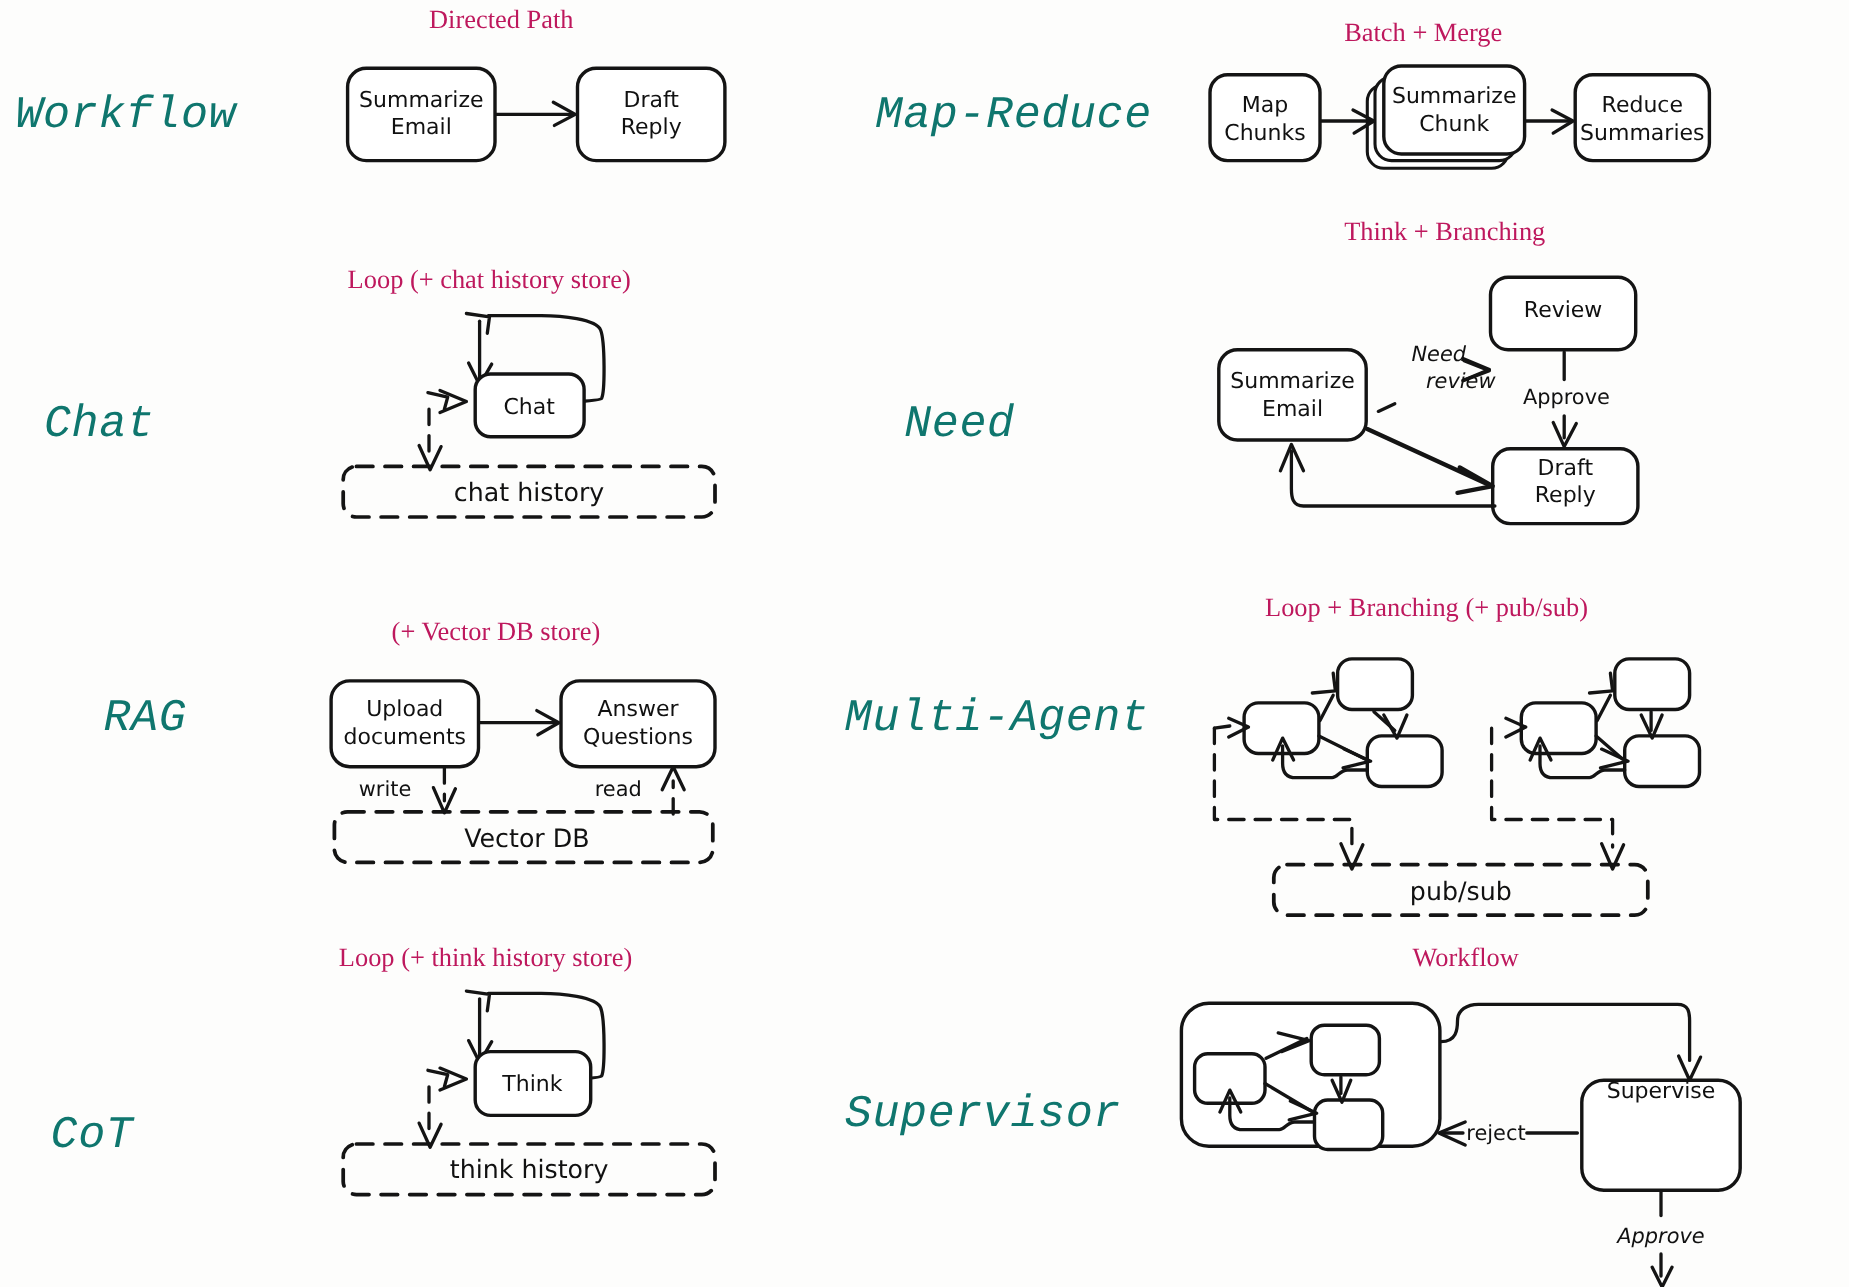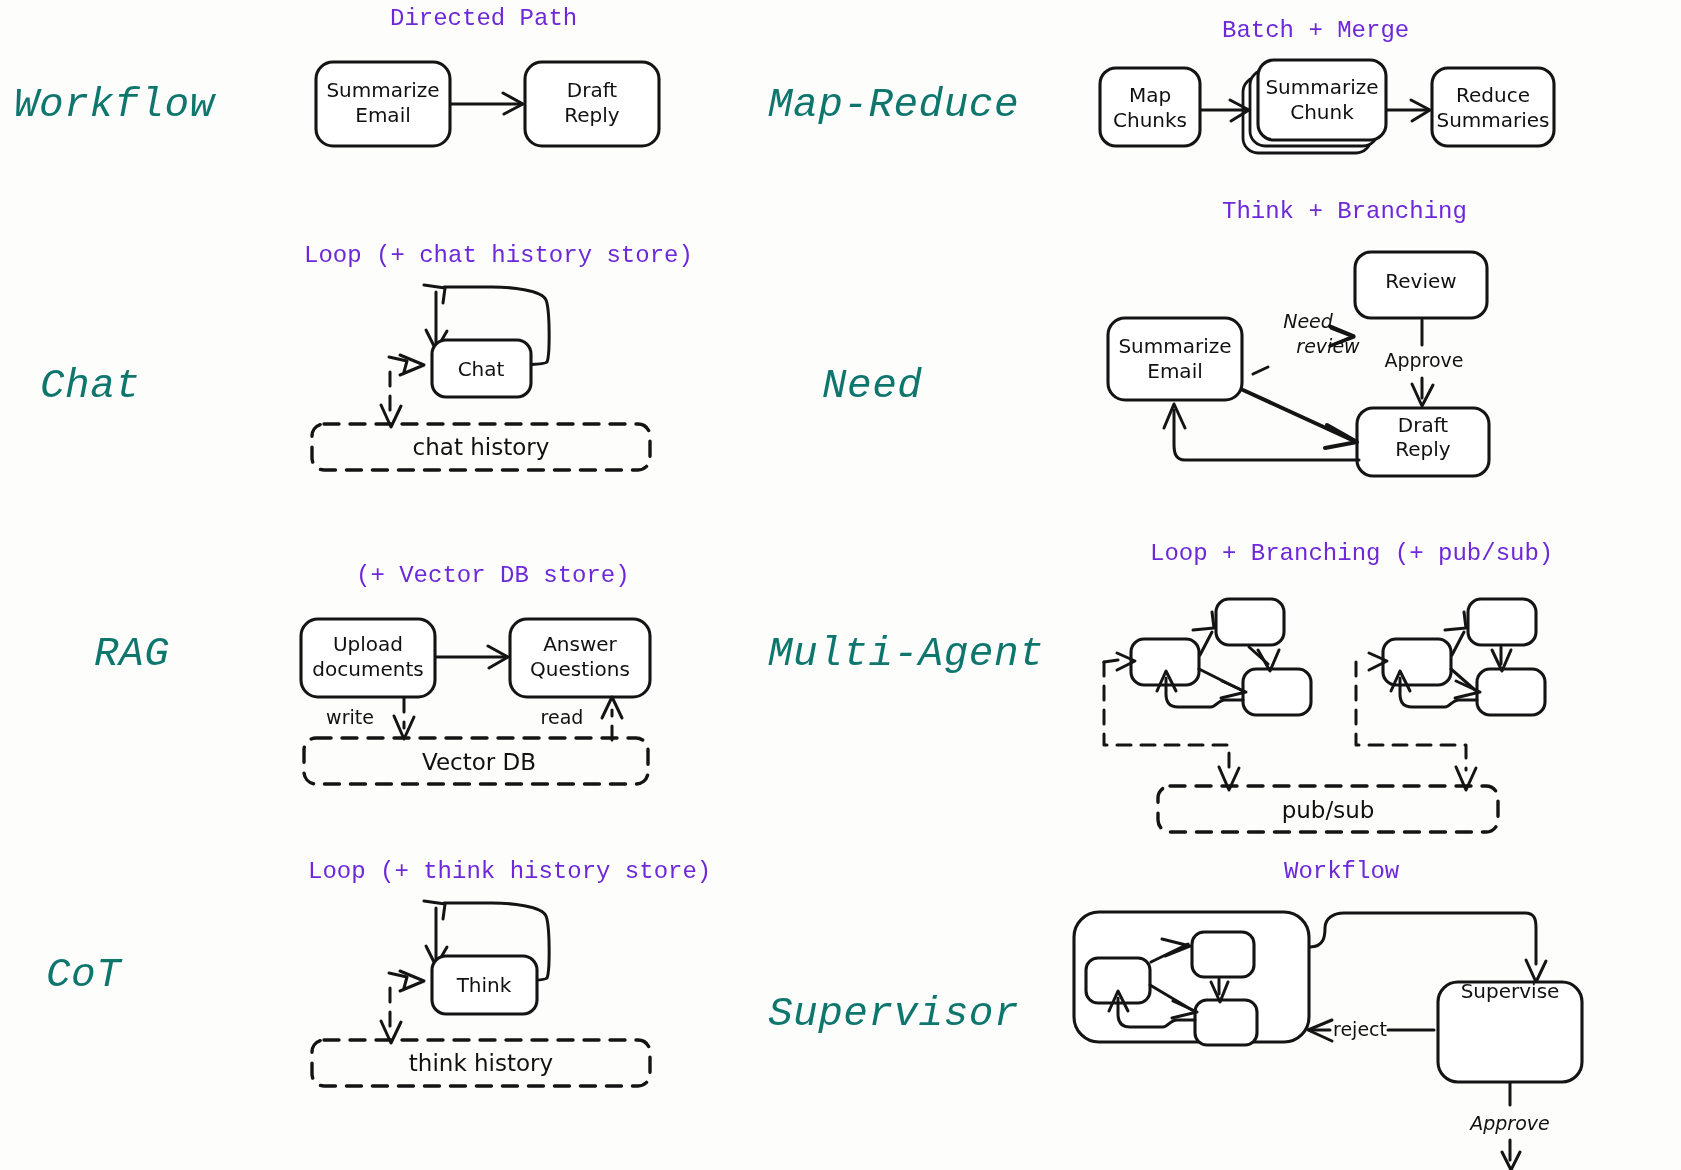--- a/index.html
+++ b/index.html
@@ -3,22 +3,22 @@
 <meta charset="utf-8">
 <style>
   html,body{margin:0;padding:0;background:#fdfdfc;}
   body{width:1681px;height:1170px;position:relative;overflow:hidden;
        font-family:"DejaVu Sans","Liberation Sans",sans-serif;color:#1a1a1a;}
   .canvas{position:absolute;inset:0;}
   svg.layer{position:absolute;left:0;top:0;width:1681px;height:1170px;}
   .rowlabel{position:absolute;font-size:41px;letter-spacing:.5px;
             font-family:Liberation Mono, monospace;
             font-style:italic;font-weight:400;color:#0f766e;white-space:nowrap;}
-  .captionlbl{position:absolute;font-size:24px;color:#6d28d9;white-space:nowrap;
-              font-family:Liberation Mono, monospace;}
+  .captionlbl{position:absolute;font-size:24px;color:#be185d;white-space:nowrap;
+              font-family:Liberation Serif, serif;}
   .nodetext{font-size:20px;fill:#111;text-anchor:middle;
             font-family:"DejaVu Sans","Liberation Sans",sans-serif;}
   .storetext{font-size:23px;fill:#111;text-anchor:middle;
              font-family:"DejaVu Sans","Liberation Sans",sans-serif;}
   .edgelbl{font-size:19px;fill:#111;text-anchor:middle;font-style:italic;
            font-family:"DejaVu Sans","Liberation Sans",sans-serif;}
   .edgelbl2{font-size:19px;fill:#111;text-anchor:middle;
            font-family:"DejaVu Sans","Liberation Sans",sans-serif;}
   .bx{fill:#ffffff;stroke:#141414;stroke-width:3.1;stroke-linejoin:round;}
   .bxthin{fill:#ffffff;stroke:#141414;stroke-width:2.8;}
@@ -26,31 +26,31 @@
   .ln{fill:none;stroke:#141414;stroke-width:3.0;stroke-linecap:round;stroke-linejoin:round;}
   .dln{fill:none;stroke:#141414;stroke-width:3.0;stroke-dasharray:14 10;stroke-linecap:round;stroke-linejoin:round;}
   .ah{fill:none;stroke:#141414;stroke-width:3.0;stroke-linecap:round;stroke-linejoin:round;}
 </style>
 </head>
 <body>
 
 <div class="canvas">
 
   <div class="rowlabel" style="left:14px;top:82px;">Workflow</div>
-  <div class="rowlabel" style="left:768px;top:82px;">Map-Reduce</div>
+  <div class="rowlabel" style="left:796px;top:82px;">Map-Reduce</div>
   <div class="rowlabel" style="left:40px;top:363px;">Chat</div>
   <div class="rowlabel" style="left:822px;top:363px;">Need</div>
   <div class="rowlabel" style="left:46px;top:631px;margin-left:48px;">RAG</div>
   <div class="rowlabel" style="left:768px;top:631px;">Multi-Agent</div>
-  <div class="rowlabel" style="left:46px;top:952px;">CoT</div>
+  <div class="rowlabel" style="left:46px;top:1010px;">CoT</div>
   <div class="rowlabel" style="left:768px;top:962px;margin-top:29px;">Supervisor</div>
 
   <div class="captionlbl" style="left:390px;top:5px;">Directed Path</div>
   <div class="captionlbl" style="left:1222px;top:17px;">Batch + Merge</div>
-  <div class="captionlbl" style="left:304px;top:242px;">Loop (+ chat history store)</div>
+  <div class="captionlbl" style="left:316px;top:242px;">Loop (+ chat history store)</div>
   <div class="captionlbl" style="left:1222px;top:198px;">Think + Branching</div>
   <div class="captionlbl" style="left:356px;top:562px;">(+ Vector DB store)</div>
   <div class="captionlbl" style="left:1150px;top:540px;">Loop + Branching (+ pub/sub)</div>
   <div class="captionlbl" style="left:308px;top:858px;">Loop (+ think history store)</div>
   <div class="captionlbl" style="left:1284px;top:858px;">Workflow</div>
 
   <svg class="layer" viewBox="0 0 1681 1170">
 
     <g>
       <rect class="bx" x="316" y="62" width="134" height="84" rx="17"></rect>

